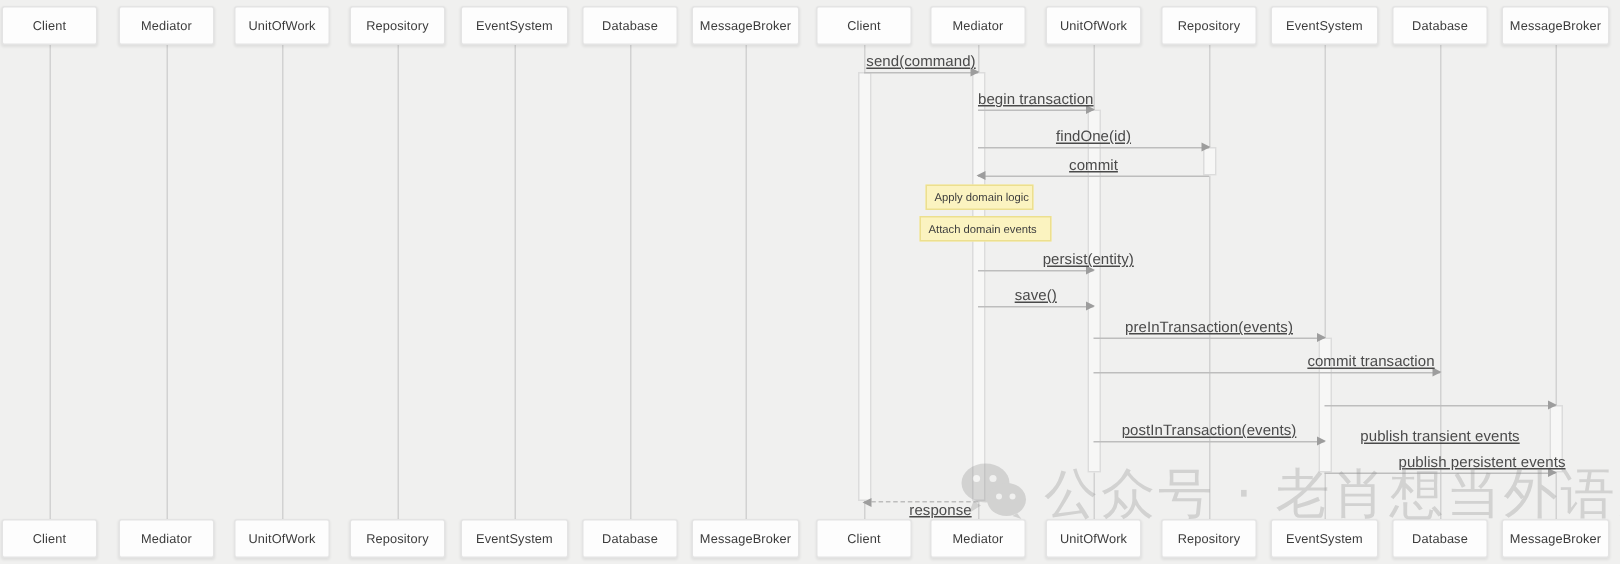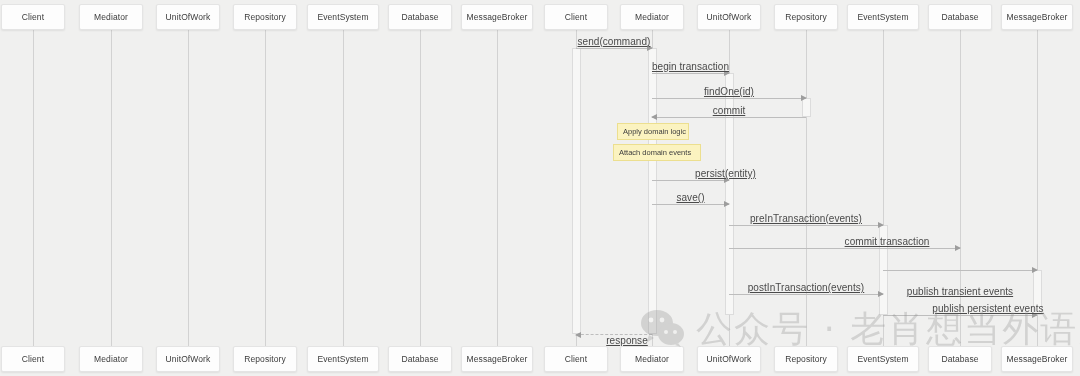--- a/index.html
+++ b/index.html
@@ -228,21 +228,21 @@
         <span class="head right"></span>
       </div>
       <div class="msg-label" style="left: 690.5px; top: 192px;">save()</div>
       <div class="msg" style="left: 729px; top: 225px; width: 154px;">
         <span class="head right"></span>
       </div>
       <div class="msg-label" style="left: 806px; top: 213px;">preInTransaction(events)</div>
       <div class="msg" style="left: 729px; top: 248px; width: 231px;">
         <span class="head right"></span>
       </div>
-      <div class="msg-label" style="left: 863px; top: 236px; padding-left: 48px;">commit transaction</div>
+      <div class="msg-label" style="left: 890px; top: 236px; padding-left: 48px;">commit transaction</div>
       <div class="msg" style="left: 883px; top: 270px; width: 154px;">
         <span class="head right"></span>
       </div>
       <div class="msg-label" style="left: 960px; top: 258px; margin-top: 28px;">publish transient events</div>
       <div class="msg" style="left: 729px; top: 294px; width: 154px;">
         <span class="head right"></span>
       </div>
       <div class="msg-label" style="left: 806px; top: 282px;">postInTransaction(events)</div>
       <div class="msg" style="left: 883px; top: 315px; width: 154px;">
         <span class="head right"></span>

